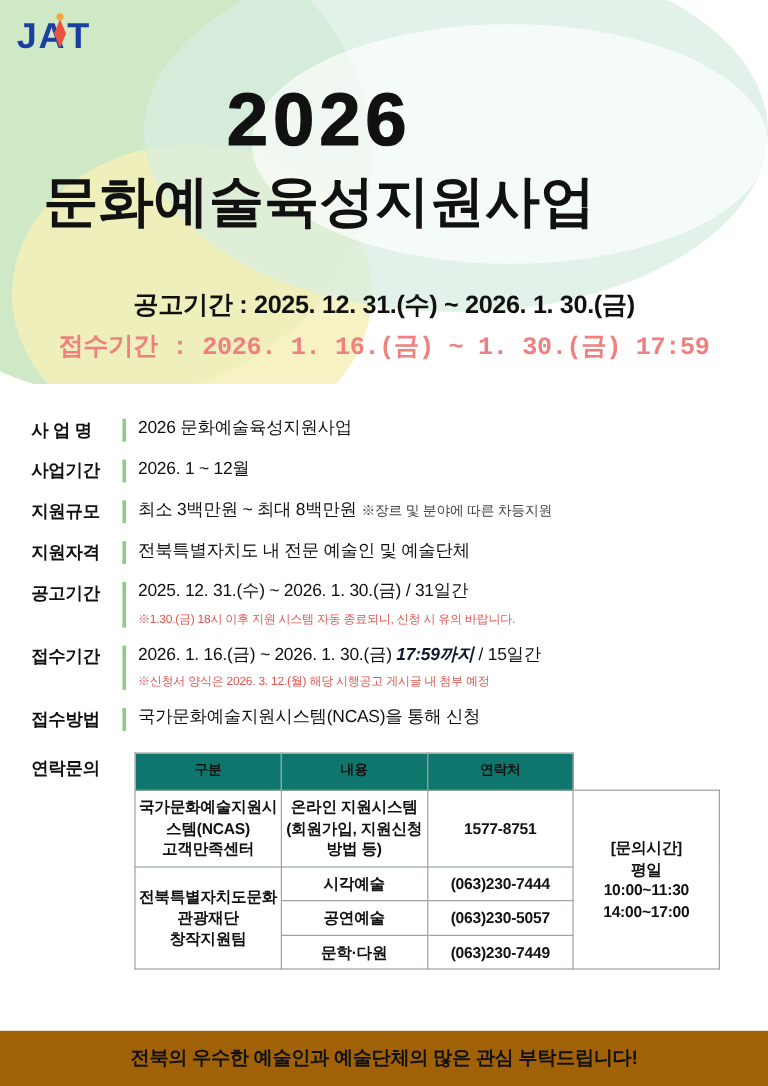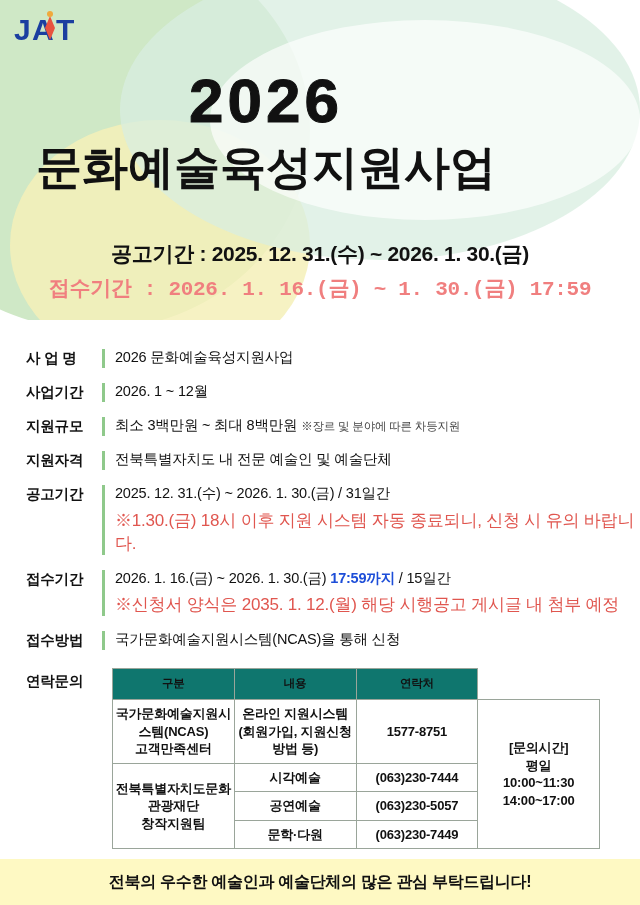--- a/index.html
+++ b/index.html
@@ -161,26 +161,27 @@
     font-size: 14.5px;
     color: #111;
     letter-spacing: -0.2px;
     line-height: 1.35;
   }
   .row-value .small {
     font-size: 11.5px;
     color: #444;
   }
   .row-value .accent {
-    color: #1d4ed8;
-    font-weight: bold;
+    color: #0f172a;
+    font-weight: bold;
+    font-style: italic;
   }
   .row-note {
     margin-top: 5px;
-    font-size: 17px;
+    font-size: 10px;
     color: #e0564f;
     letter-spacing: -0.2px;
   }
 
   
   .contact-row {
     display: flex;
     align-items: flex-start;
     padding-left: 26px;
     margin-top: 18px;
@@ -235,21 +236,21 @@
     font-weight: bold;
   }
 
   
   .footer {
     position: absolute;
     left: 0;
     bottom: 0;
     width: 640px;
     height: 46px;
-    background: #fef9c3;
+    background: #a16207;
     display: flex;
     align-items: center;
     justify-content: center;
   }
   .footer-text {
     font-size: 16px;
     font-weight: bold;
     color: #111;
     letter-spacing: -0.3px;
   }
@@ -330,21 +331,21 @@
     </div>
   </div>
 
   <div class="row">
     <div class="row-label">접수기간</div>
     <div class="row-bar"></div>
     <div class="row-body">
       <div class="row-value">
         <span>2026. 1. 16.(금) ~ 2026. 1. 30.(금) </span><span class="accent">17:59까지</span><span> / 15일간</span>
       </div>
-      <div class="row-note">※신청서 양식은 2035. 1. 12.(월) 해당 시행공고 게시글 내 첨부 예정</div>
+      <div class="row-note">※신청서 양식은 2026. 3. 12.(월) 해당 시행공고 게시글 내 첨부 예정</div>
     </div>
   </div>
 
   <div class="row">
     <div class="row-label">접수방법</div>
     <div class="row-bar"></div>
     <div class="row-body">
       <div class="row-value">국가문화예술지원시스템(NCAS)을 통해 신청</div>
     </div>
   </div>

